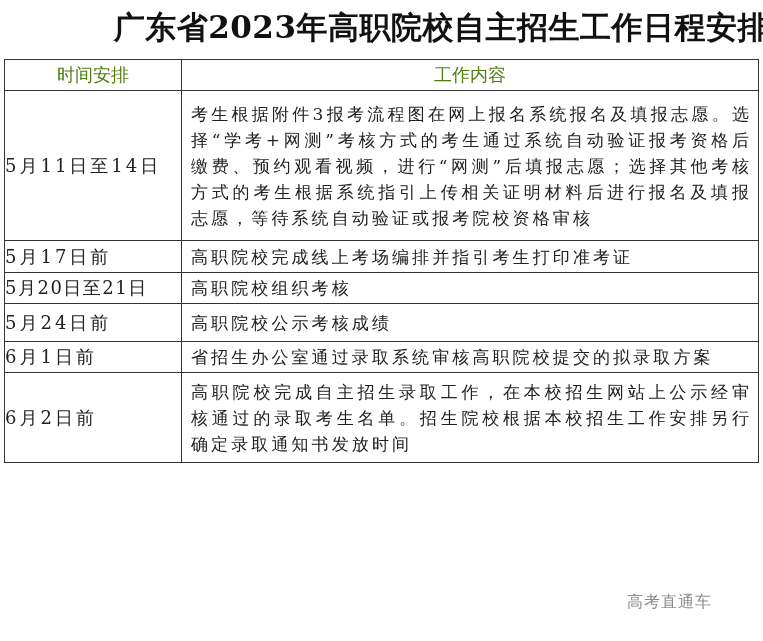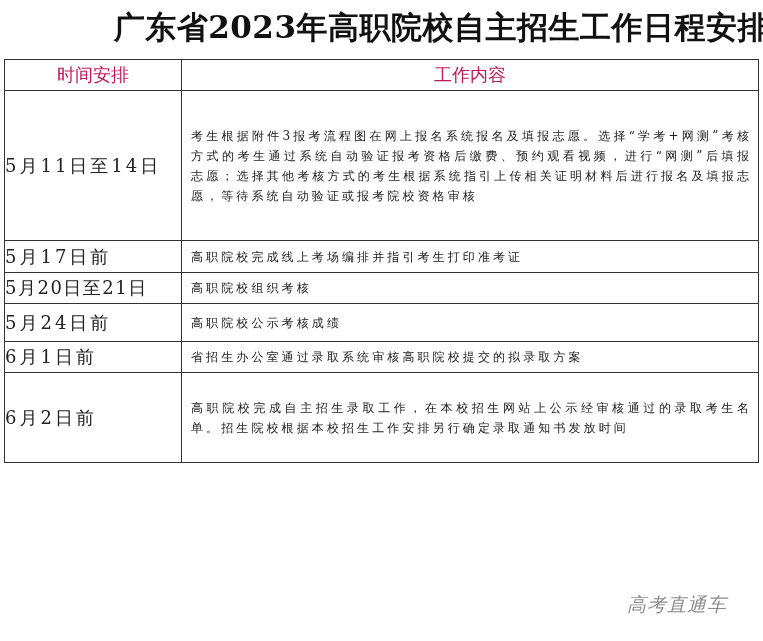--- a/index.html
+++ b/index.html
@@ -1,23 +1,23 @@
 <!DOCTYPE html>
 <html><head>
 <meta charset="utf-8">
 <style>
   html, body { margin: 0; padding: 0; background: #ffffff; }
   body { width: 763px; height: 641px; position: relative; overflow: hidden; font-family: "DejaVu Serif", "Liberation Serif", serif; color: #1a1a1a; }
   .title { position: absolute; left: 0; top: 6px; width: 763px; text-align: right; font-size: 31px; font-weight: bold; letter-spacing: 0.5px; line-height: 42px; color: #111; font-family: "DejaVu Serif", serif; padding-left: 6px; }
   table { position: absolute; left: 4px; top: 59px; width: 755px; border-collapse: collapse; table-layout: fixed; }
   td, th { border: 1.3px solid #333; padding: 0; vertical-align: middle; }
-  th { height: 30px; font-weight: normal; font-family: "DejaVu Sans", sans-serif; font-size: 18px; text-align: center; color: #be185d; }
+  th { height: 30px; font-weight: normal; font-family: "DejaVu Sans", sans-serif; font-size: 18px; text-align: center; color: #4d7c0f; }
   td.time { text-align: left; font-size: 18px; letter-spacing: 3px; color: #222; }
-  td.content { padding: 0 6px 0 9px; font-size: 12px; line-height: 20px; letter-spacing: 3.1px; text-align: justify; color: #222; }
-  .watermark { position: absolute; left: 627px; top: 592px; font-family: "DejaVu Sans", sans-serif; font-size: 19px; color: rgba(110,110,110,0.8); letter-spacing: 1px; background: rgba(255,255,255,0.55); font-style: italic; }
+  td.content { padding: 0 6px 0 9px; font-size: 17px; line-height: 26px; letter-spacing: 3.1px; text-align: justify; color: #222; }
+  .watermark { position: absolute; left: 627px; top: 592px; font-family: "DejaVu Sans", sans-serif; font-size: 16px; color: rgba(110,110,110,0.8); letter-spacing: 1px; background: rgba(255,255,255,0.55); }
 </style>
 </head>
 <body>
 
 <div class="title">广东省2023年高职院校自主招生工作日程安排</div>
 
 <table>
   <colgroup>
       <col style="width:177px">
       <col>

